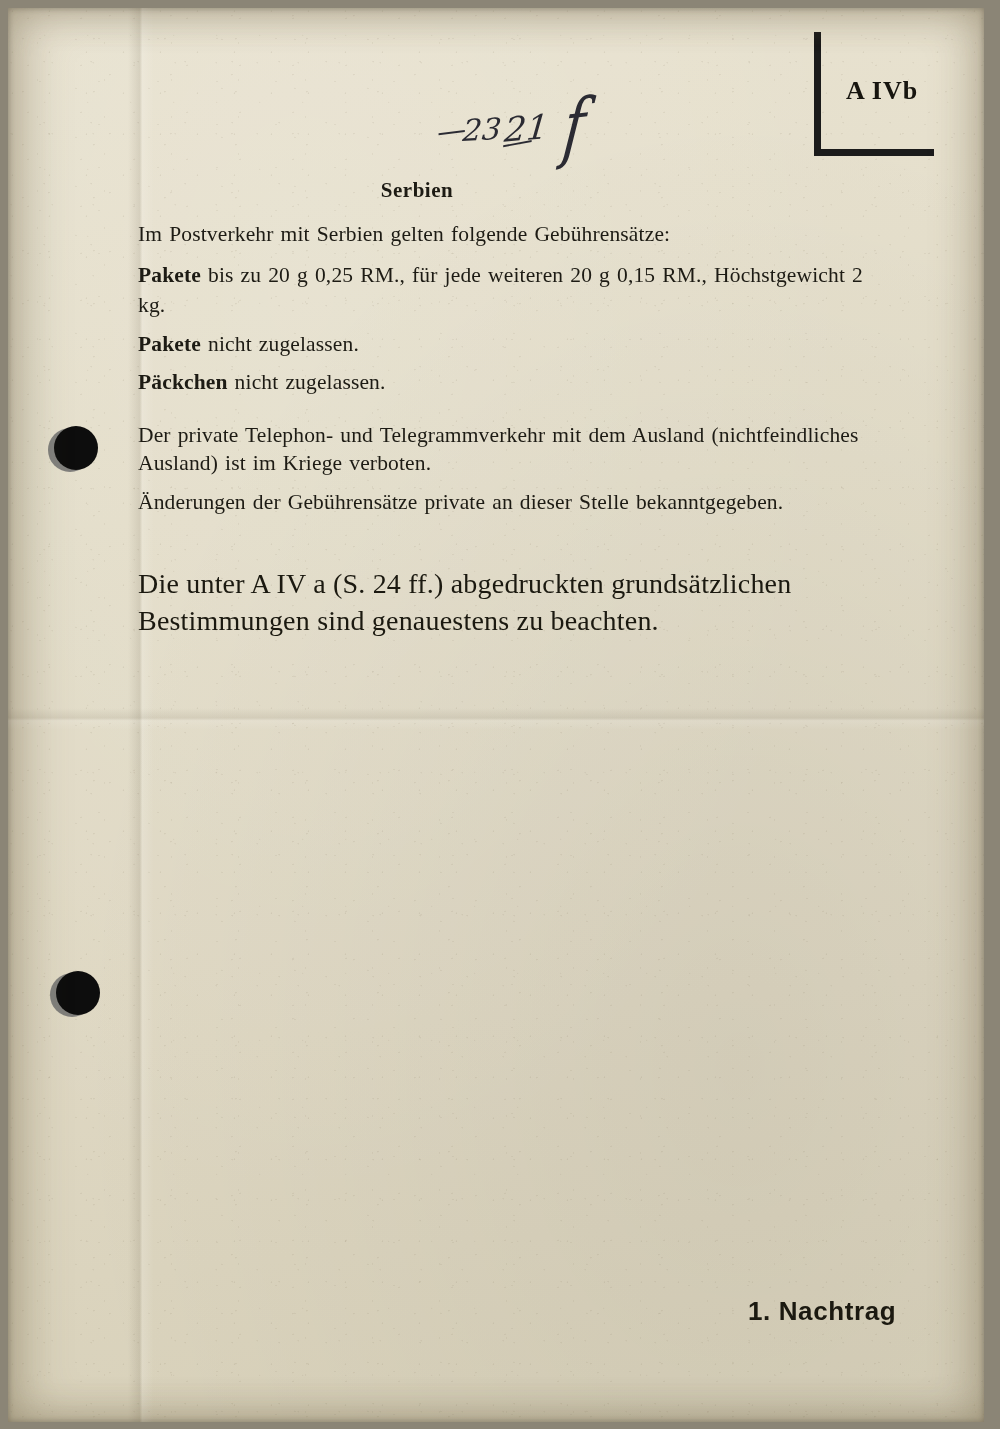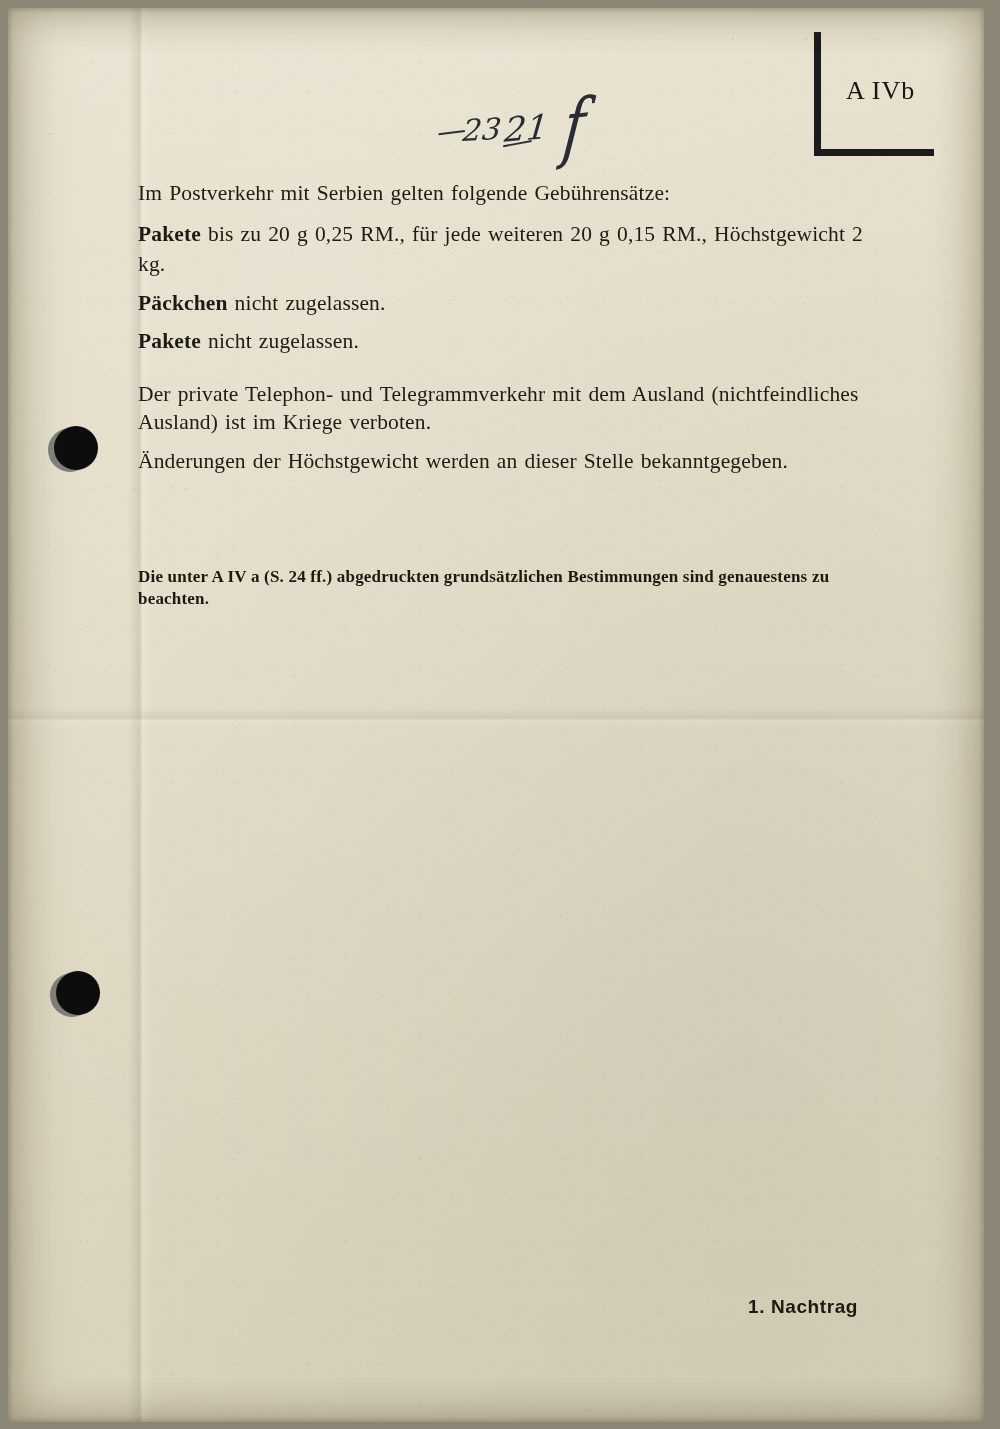--- a/index.html
+++ b/index.html
@@ -126,21 +126,21 @@
     left: 0; bottom: 0;
     width: 120px; height: 7px;
     background: #1b1b1b;
   }
 
   .section-code {
     position: absolute;
     left: 838px;
     top: 68px;
     font-family: "Liberation Serif", serif;
-    font-weight: normal;
+    font-weight: bold;
     font-size: 26px;
     letter-spacing: 1px;
     color: #17150f;
   }
 
   
   .handwriting {
     position: absolute;
     left: 455px;
     top: 96px;
@@ -227,34 +227,34 @@
     margin-top: 24px;
     margin-bottom: 10px;
     line-height: 1.30;
   }
 
   .note {
     position: absolute;
     left: 130px;
     top: 558px;
     width: 742px;
-    font-size: 17px;
-    font-weight: bold;
+    font-size: 28px;
+    font-weight: normal;
     line-height: 1.32;
     color: #1b1910;
     letter-spacing: 0.2px;
   }
 
   .footer {
     position: absolute;
     left: 740px;
     top: 1288px;
     font-family: "Liberation Sans", sans-serif;
     font-weight: bold;
-    font-size: 19px;
+    font-size: 26px;
     letter-spacing: 0.6px;
     color: #1b1910;
   }
 </style>
 </head>
 <body>
 
 <div id="page">
 
   <div class="sheet">
@@ -268,44 +268,45 @@
       <div class="bh"></div>
     </div>
     <div class="section-code">A IVb</div>
 
     <div class="handwriting">
       <span class="hw-strike">23</span><span class="hw-num">21</span><span class="hw-f">f</span>
     </div>
 
     <div class="content">
 
+      <div class="doc-title">Serbien</div>
 
       <p class="para">
         <span>Im Postverkehr mit Serbien gelten folgende Gebührensätze:</span>
       </p>
 
       <p class="para para-tight">
         <b>Pakete</b><span> bis zu 20 g 0,25 RM., für jede weiteren 20 g 0,15 RM., Höchstgewicht 2 kg.</span>
       </p>
 
 
       <p class="para para-tight">
+        <b>Pakete</b><span> nicht zugelassen.</span>
+      </p>
+
+      <p class="para para-tight">
         <b>Päckchen</b><span> nicht zugelassen.</span>
-      </p>
-
-      <p class="para para-tight">
-        <b>Pakete</b><span> nicht zugelassen.</span>
       </p>
 
       <p class="para para-block">
         <span>Der private Telephon- und Telegrammverkehr mit dem Ausland (nichtfeindliches Ausland) ist im Kriege verboten.</span>
       </p>
 
       <p class="para">
-        <span>Änderungen der Höchstgewicht werden an dieser Stelle bekanntgegeben.</span>
+        <span>Änderungen der Gebührensätze private an dieser Stelle bekanntgegeben.</span>
       </p>
     </div>
 
     <div class="note">Die unter A IV a (S. 24 ff.) abgedruckten grundsätzlichen Bestimmungen sind genauestens zu beachten.</div>
 
     <div class="footer">1. Nachtrag</div>
 
     <div class="hole hole-1"></div>
     <div class="hole hole-2"></div>
 

